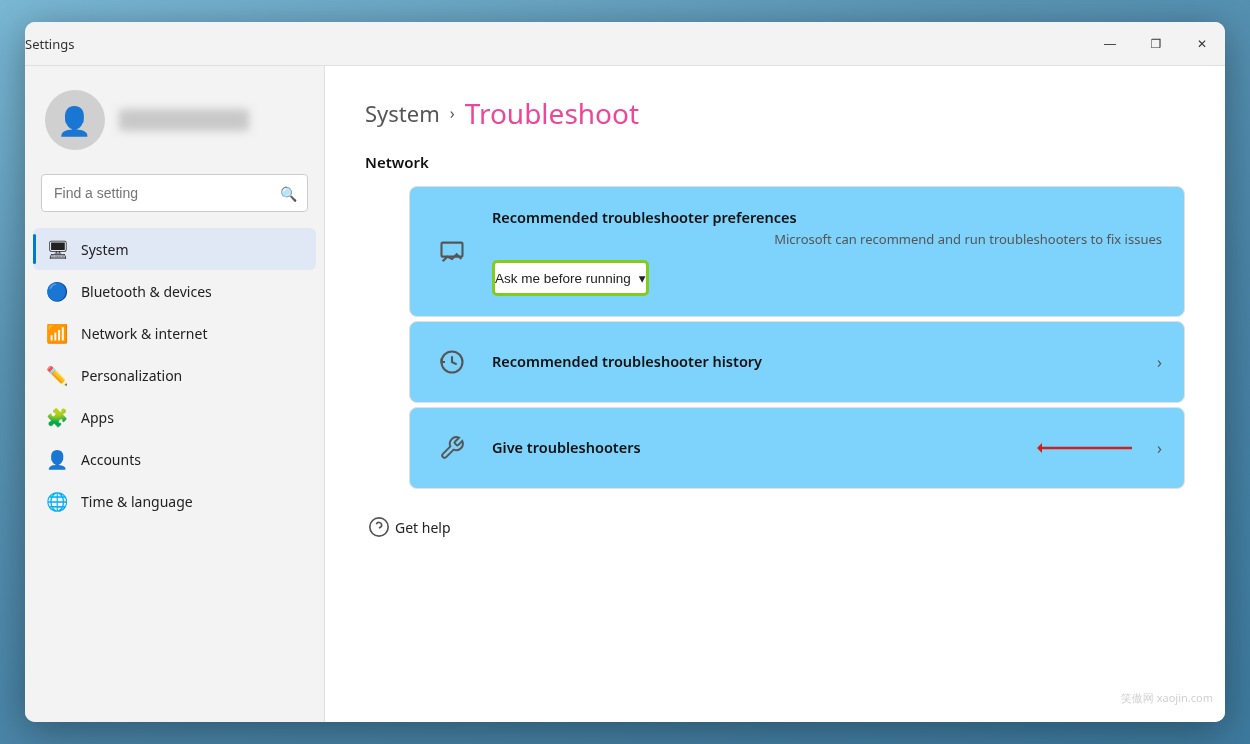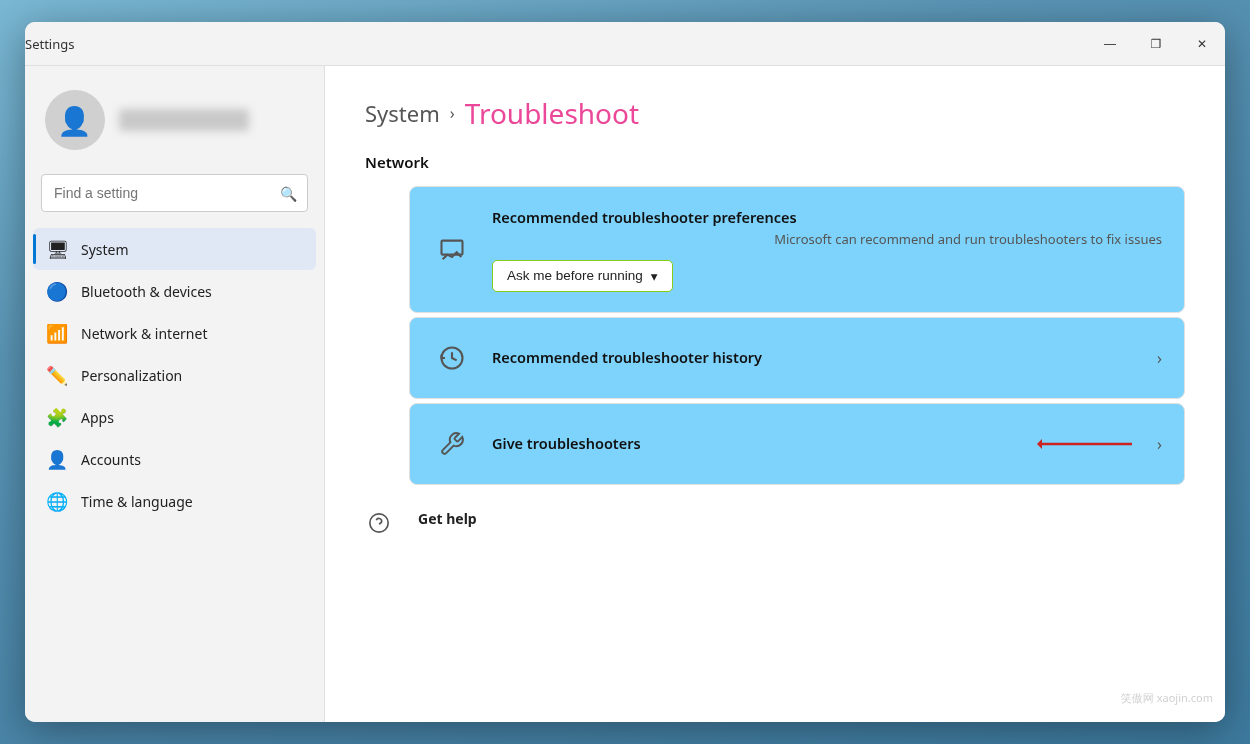--- a/index.html
+++ b/index.html
@@ -254,26 +254,26 @@
       font-size: 13px;
       color: #555;
       text-align: right;
     }
 
     .card-dropdown {
       margin-top: 12px;
     }
     .dropdown-btn {
       display: flex;
-      align-items: flex-start;
+      align-items: flex-end;
       gap: 8px;
-      border: 1px solid #84cc16;
+      border: 3px solid #84cc16;
       border-radius: 5px;
       background: white;
-      padding: 7px 14px;
+      padding: 7px 0;
       font-size: 13.5px;
       cursor: pointer;
       color: #222;
     }
 
     .card-chevron {
       font-size: 16px;
       color: #555;
       flex-shrink: 0;
     }
@@ -291,26 +291,25 @@
     }
 
     .bottom-links {
       margin-top: 24px;
       display: flex;
       flex-direction: column;
       gap: 14px;
     }
     .bottom-link {
       display: flex;
-      align-items: flex-start;
-      gap: 25px;
+      align-items: center;
+      gap: 2px;
       cursor: pointer;
       font-size: 14px;
       color: #222;
-      font-weight: bold;
     }
     .bottom-link-icon {
       width: 28px;
       height: 28px;
       display: flex;
       align-items: center;
       justify-content: center;
       font-size: 18px;
       color: #555;
     }

